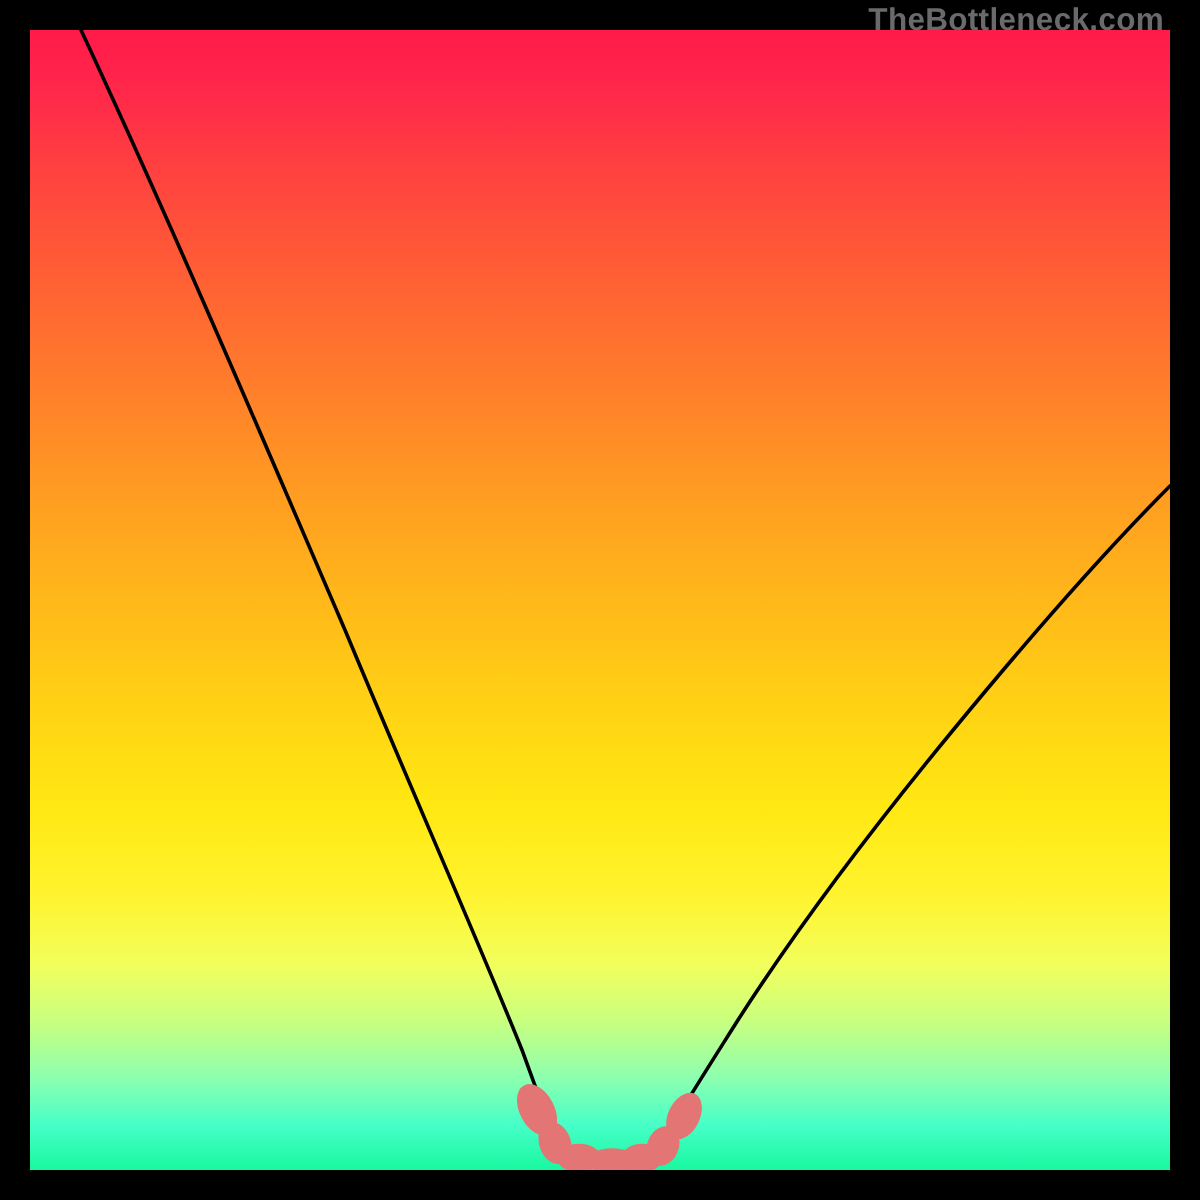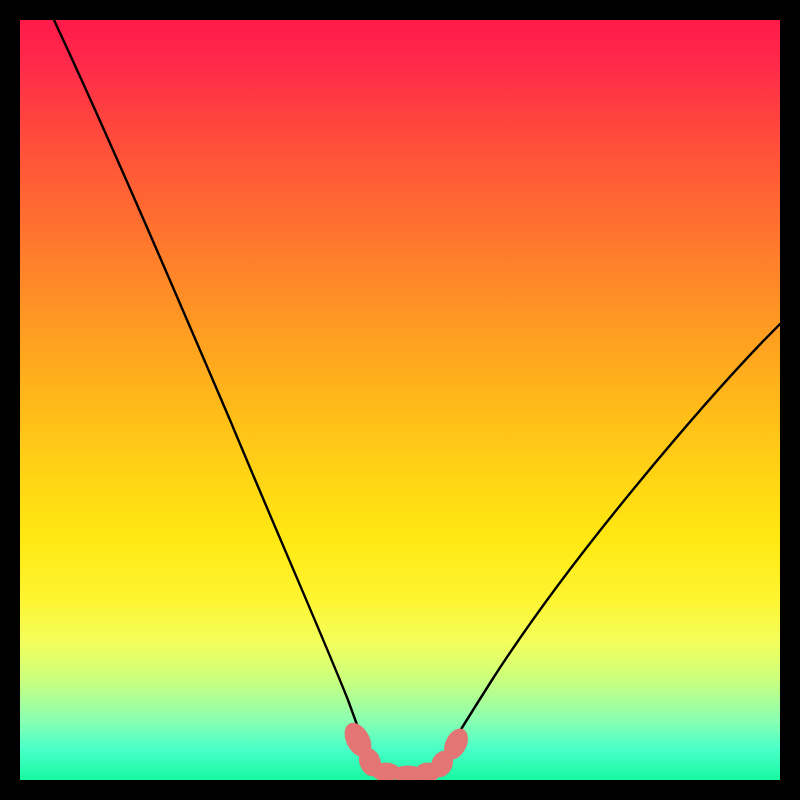--- a/index.html
+++ b/index.html
@@ -85,14 +85,15 @@
         <ellipse class="blob" cx="388" cy="754" rx="16" ry="8"></ellipse>
         <ellipse class="blob" cx="408" cy="752" rx="13" ry="9"></ellipse>
         <ellipse class="blob" cx="422" cy="744" rx="10" ry="13" transform="rotate(22 422 744)"></ellipse>
         <ellipse class="blob" cx="436" cy="724" rx="10" ry="16" transform="rotate(26 436 724)"></ellipse>
       </g>
 
     </svg>
 
   </div>
 
+  <div class="watermark">TheBottleneck.com</div>
 
 </div>
 
 </body></html>

